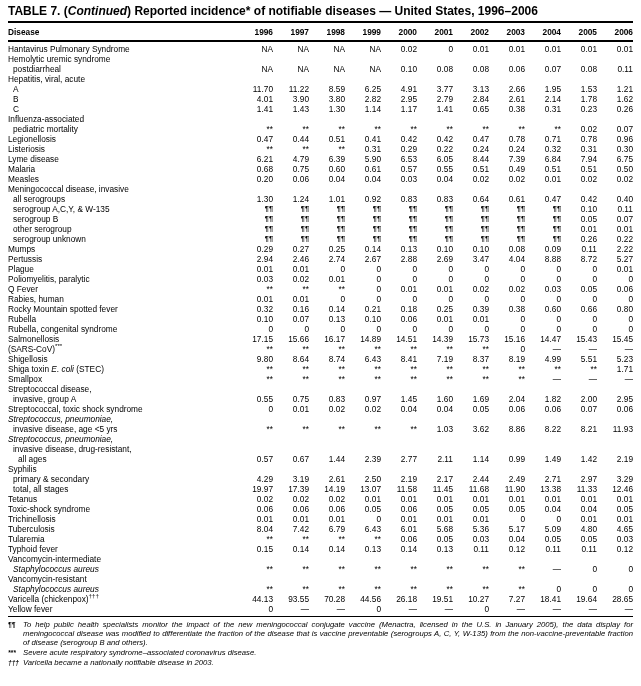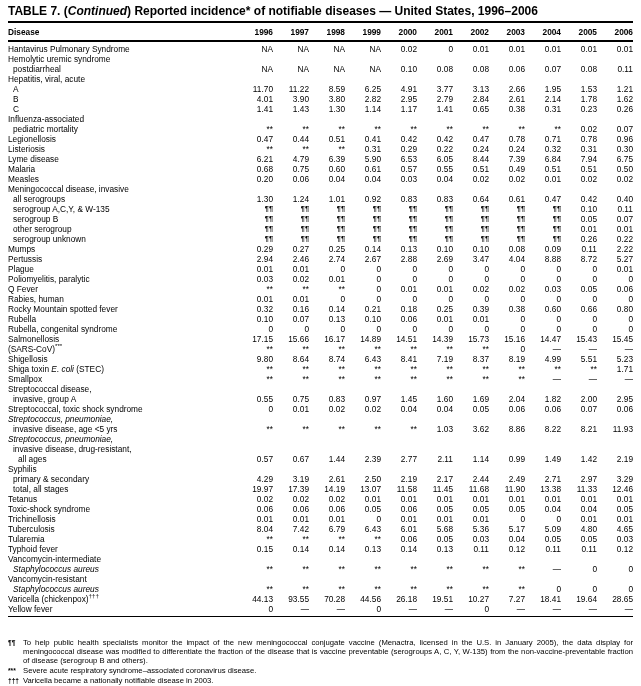--- a/index.html
+++ b/index.html
@@ -48,21 +48,21 @@
   tbody tr:last-child td { padding-bottom: 2px; }
 
   td.label { text-align: left; }
   td.num   { text-align: right; }
   td.label.italic { font-style: italic; }
 
   sup { font-size: 6.2px; line-height: 0; vertical-align: super; }
 
   td.num .pil { font-weight: bold; font-size: 7.4px; vertical-align: 1px; }
 
-  .footnotes { margin-top: 21px; }
+  .footnotes { margin-top: 3px; font-style: italic; }
   .footnote { display: flex; align-items: flex-start; margin-bottom: 1px; }
   .fn-marker {
     flex: 0 0 15px;
     font-size: 6.6px;
     font-weight: bold;
     line-height: 9px;
     padding-top: 0px;
   }
   .fn-text {
     flex: 1;

